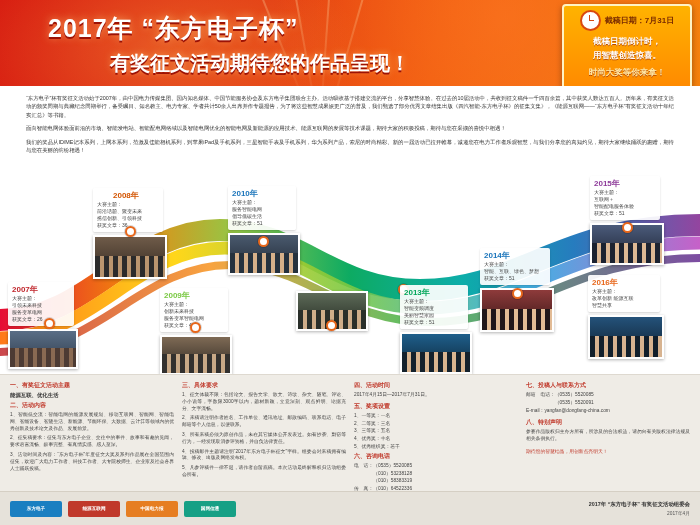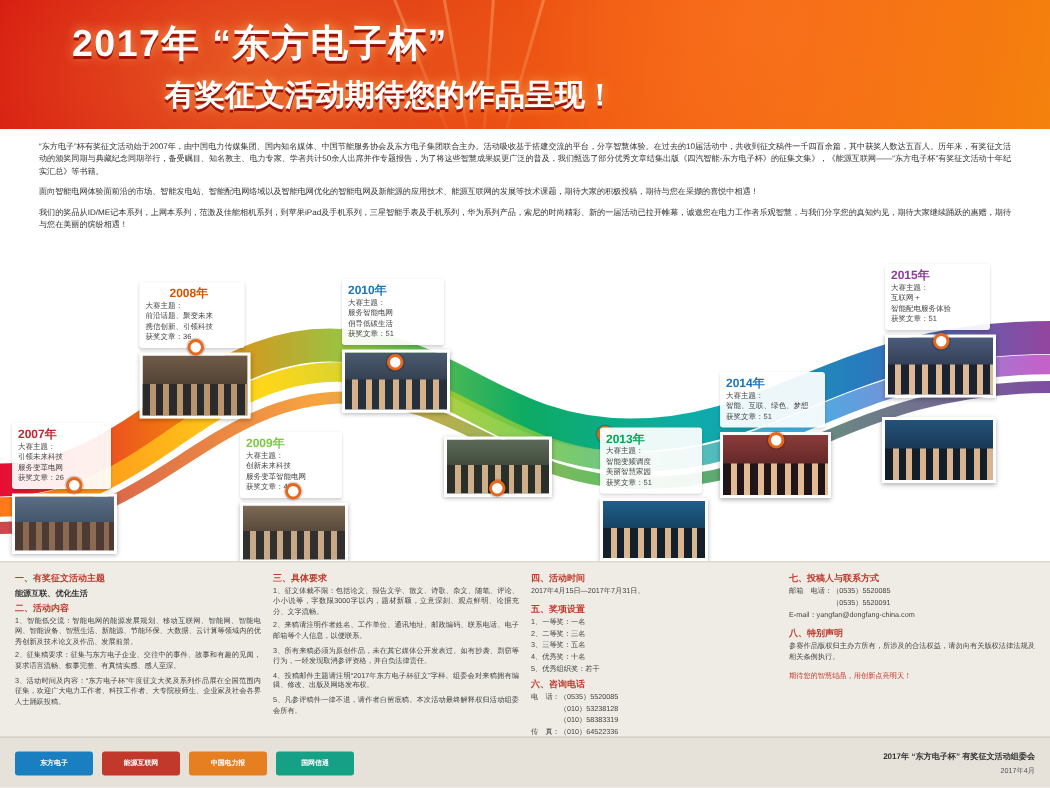--- a/index.html
+++ b/index.html
@@ -135,20 +135,29 @@
   <div class="header">
     <div class="hdr-glow"></div>
     <div class="hdr-ray" style="left:250px;transform:rotate(-22deg);"></div>
     <div class="hdr-ray" style="left:290px;transform:rotate(-10deg);"></div>
     <div class="hdr-ray" style="left:330px;transform:rotate(4deg);"></div>
     <div class="hdr-ray" style="left:370px;transform:rotate(16deg);"></div>
 
     <div class="title1">2017年 “东方电子杯”</div>
     <div class="title2">有奖征文活动期待您的作品呈现！</div>
 
+    <div class="countdown">
+      <div class="cd-top">
+        <span class="clock"></span>
+        <span>截稿日期：7月31日</span>
+      </div>
+      <div class="cd-line1">截稿日期倒计时，</div>
+      <div class="cd-line2">用智慧创造惊喜。</div>
+      <div class="cd-line3">时尚大奖等你来拿！</div>
+    </div>
   </div>
 
   <div class="intro">
     <p>“东方电子”杯有奖征文活动始于2007年，由中国电力传媒集团、国内知名媒体、中国节能服务协会及东方电子集团联合主办。活动吸收基于搭建交流的平台，分享智慧体验。在过去的10届活动中，共收到征文稿件一千四百余篇，其中获奖人数达五百人。历年来，有奖征文活动的颁奖同期与典藏纪念同期举行，备受瞩目、知名教主、电力专家、学者共计50余人出席并作专题报告，为了将这些智慧成果娱更广泛的普及，我们甄选了部分优秀文章结集出版《四汽智能-东方电子杯》的征集文集》，《能源互联网——“东方电子杯”有奖征文活动十年纪实汇总》等书籍。</p>
     <p>面向智能电网体验面前沿的市场、智能发电站、智能配电网络域以及智能电网优化的智能电网及新能源的应用技术、能源互联网的发展等技术课题，期待大家的积极投稿，期待与您在采撷的喜悦中相遇！</p>
     <p>我们的奖品从ID/ME记本系列，上网本系列，范激及佳能相机系列，到苹果iPad及手机系列，三星智能手表及手机系列，华为系列产品，索尼的时尚精彩、新的一届活动已拉开帷幕，诚邀您在电力工作者乐观智慧，与我们分享您的真知灼见，期待大家继续踊跃的惠赠，期待与您在美丽的缤纷相遇！</p>
   </div>
 
   <div class="timeline">
 
@@ -281,20 +290,26 @@
         <div class="tline">智能配电服务体验</div>
         <div class="cnt">获奖文章：51</div>
       </div>
       <div class="photo" style="width:70px;height:38px;margin-top:3px;background:linear-gradient(180deg,#4b5b7a,#1b2232);">
         <div class="ppl" style="background:repeating-linear-gradient(90deg,#1b2230 0 5px,#dcb894 5px 9px);"></div>
       </div>
     </div>
     <div class="dot" style="left:622px;top:52px;"></div>
 
     <div class="node" style="left:588px;top:105px;">
+      <div class="card" style="width:72px;">
+        <div class="yr" style="color:#e8671b;">2016年</div>
+        <div class="tline">大赛主题：</div>
+        <div class="tline">改革创新 能源互联</div>
+        <div class="tline">智慧共享</div>
+      </div>
       <div class="photo" style="width:72px;height:40px;margin-top:3px;background:linear-gradient(180deg,#24527a,#0d1d2c);">
         <div class="ppl" style="background:repeating-linear-gradient(90deg,#121f2b 0 5px,#d7b390 5px 9px);"></div>
       </div>
     </div>
   </div>
 
   <div class="details">
     <div class="cols">
 
       <div class="col">

